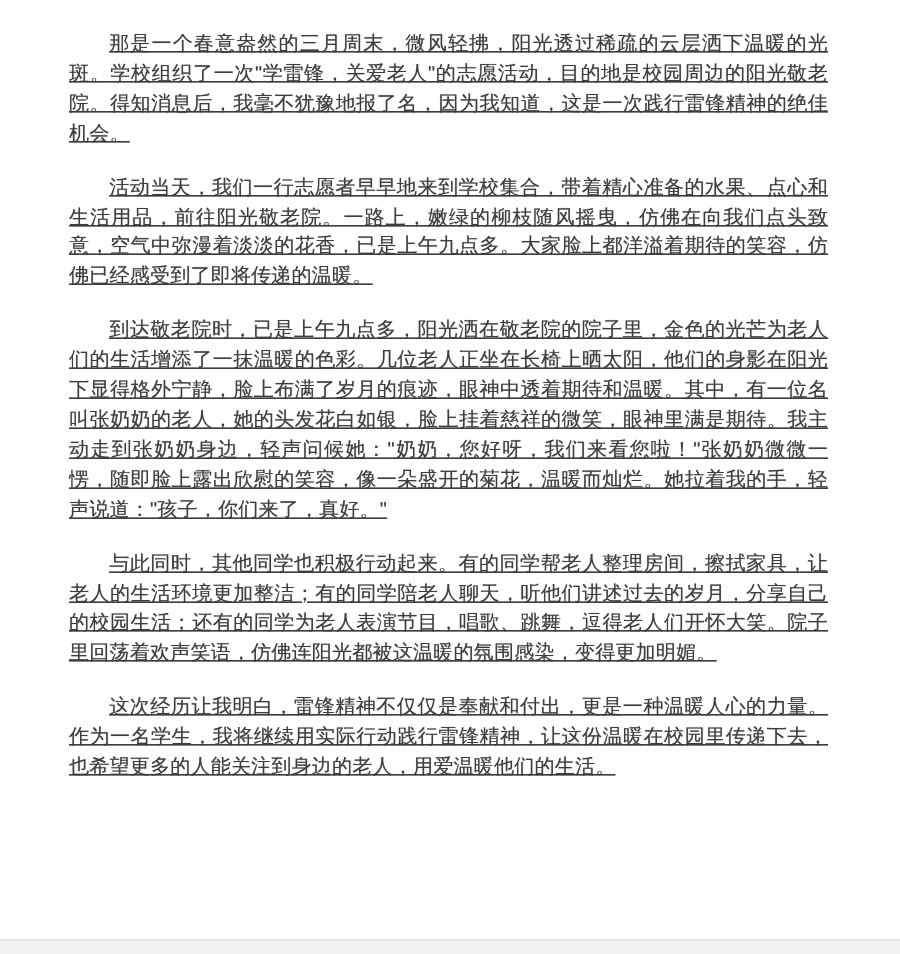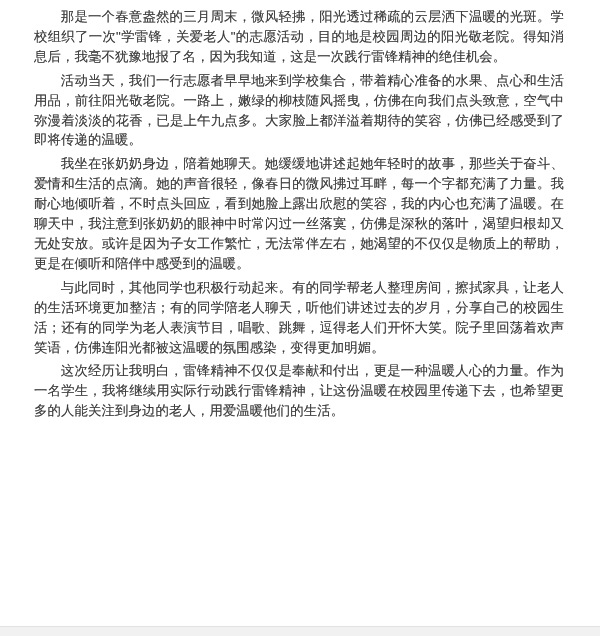--- a/index.html
+++ b/index.html
@@ -21,42 +21,43 @@
     top: 3px;
     left: 30px;
     width: 538px;
     color: #3d3d3d;
     font-size: 13.4px;
     line-height: 19.9px;
     text-align: justify;
     letter-spacing: 0.1px;
   }
   .essay p {
-    margin: 4px;
+    margin: 16px;
     padding: 0;
     text-indent: 2em;
     
     text-shadow: 0 0 0.6px rgba(70,70,70,0.55);
+    text-decoration: underline;
   }
   .bottom-bar {
     position: absolute;
     left: 0;
     bottom: 0;
     width: 600px;
     height: 9px;
     background: #f1f1f1;
     border-top: 1px solid #e2e2e2;
     box-sizing: content-box;
   }
 </style>
 </head>
 <body>
 
 <div class="page">
   <div class="essay">
     <p>那是一个春意盎然的三月周末，微风轻拂，阳光透过稀疏的云层洒下温暖的光斑。学校组织了一次"学雷锋，关爱老人"的志愿活动，目的地是校园周边的阳光敬老院。得知消息后，我毫不犹豫地报了名，因为我知道，这是一次践行雷锋精神的绝佳机会。</p>
     <p>活动当天，我们一行志愿者早早地来到学校集合，带着精心准备的水果、点心和生活用品，前往阳光敬老院。一路上，嫩绿的柳枝随风摇曳，仿佛在向我们点头致意，空气中弥漫着淡淡的花香，已是上午九点多。大家脸上都洋溢着期待的笑容，仿佛已经感受到了即将传递的温暖。</p>
-    <p>我坐在张奶奶身边，陪着她聊天。她缓缓地讲述起她年轻时的故事，那些关于奋斗、爱情和生活的点滴。她的声音很轻，像春日的微风拂过耳畔，每一个字都充满了力量。我耐心地倾听着，不时点头回应，看到她脸上露出欣慰的笑容，我的内心也充满了温暖。在聊天中，我注意到张奶奶的眼神中时常闪过一丝落寞，仿佛是深秋的落叶，渴望归根却又无处安放。或许是因为子女工作繁忙，无法常伴左右，她渴望的不仅仅是物质上的帮助，更是在倾听和陪伴中感受到的温暖。</p>
+    <p>到达敬老院时，已是上午九点多，阳光洒在敬老院的院子里，金色的光芒为老人们的生活增添了一抹温暖的色彩。几位老人正坐在长椅上晒太阳，他们的身影在阳光下显得格外宁静，脸上布满了岁月的痕迹，眼神中透着期待和温暖。其中，有一位名叫张奶奶的老人，她的头发花白如银，脸上挂着慈祥的微笑，眼神里满是期待。我主动走到张奶奶身边，轻声问候她："奶奶，您好呀，我们来看您啦！"张奶奶微微一愣，随即脸上露出欣慰的笑容，像一朵盛开的菊花，温暖而灿烂。她拉着我的手，轻声说道："孩子，你们来了，真好。"</p>
     <p>与此同时，其他同学也积极行动起来。有的同学帮老人整理房间，擦拭家具，让老人的生活环境更加整洁；有的同学陪老人聊天，听他们讲述过去的岁月，分享自己的校园生活；还有的同学为老人表演节目，唱歌、跳舞，逗得老人们开怀大笑。院子里回荡着欢声笑语，仿佛连阳光都被这温暖的氛围感染，变得更加明媚。</p>
     <p>这次经历让我明白，雷锋精神不仅仅是奉献和付出，更是一种温暖人心的力量。作为一名学生，我将继续用实际行动践行雷锋精神，让这份温暖在校园里传递下去，也希望更多的人能关注到身边的老人，用爱温暖他们的生活。</p>
   </div>
   <div class="bottom-bar"></div>
 </div>
 
 </body></html>

